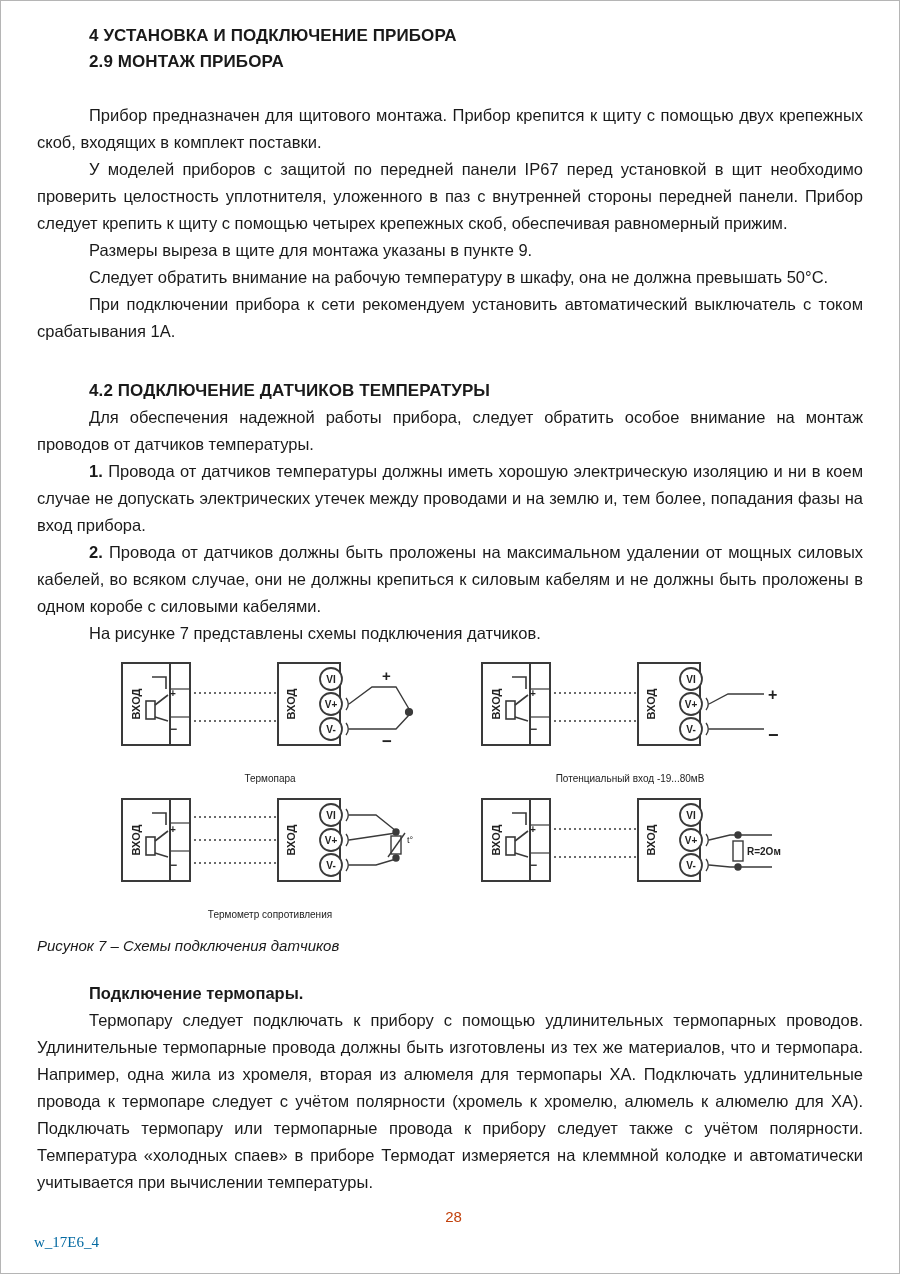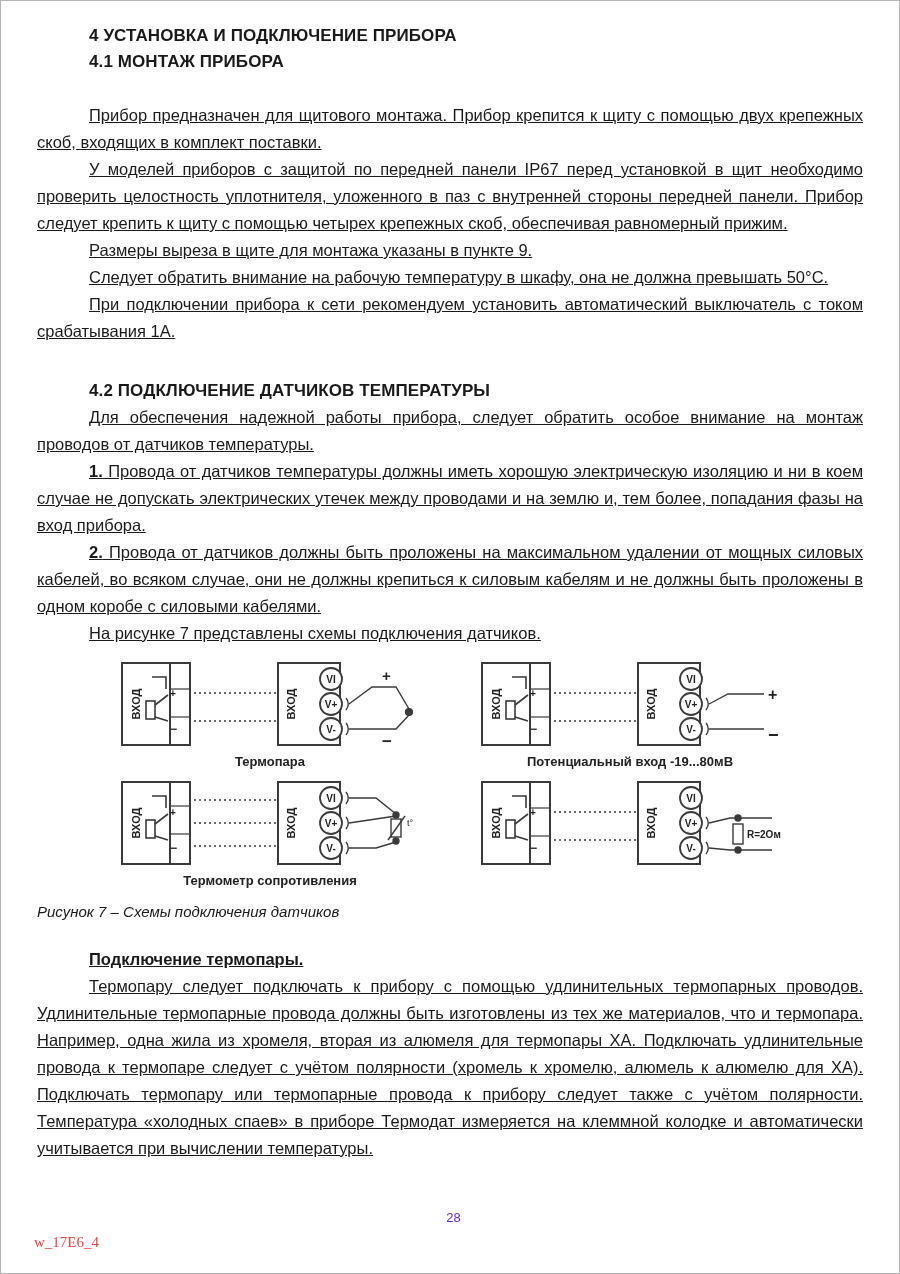--- a/index.html
+++ b/index.html
@@ -13,67 +13,66 @@
     color: #1a1a1a;
   }
   .page { padding: 22px 36px 0 36px; }
   .h-block { padding-left: 52px; }
   h1, h2 {
     font-size: 17px; font-weight: bold;
     line-height: 26px; letter-spacing: 0.1px;
   }
   p.body {
     font-size: 16.5px; line-height: 27px;
-    text-align: justify; text-indent: 52px; text-decoration: underline;
+    text-align: justify; text-indent: 52px;
   }
   p.body b { font-weight: bold; }
   .gap-lg { margin-top: 27px; }
   .gap-md { margin-top: 33px; }
   
   .figure-grid {
     width: 700px; margin: 10px auto 0 auto;
     display: grid; grid-template-columns: 340px 340px;
     column-gap: 20px; row-gap: 6px;
   }
   .diagram-cell { text-align: center; }
   .diagram-cell svg { display: block; margin: 0 auto; }
   .diagram-label {
-    font-size: 13px; font-weight: bold; color: #222;
-    margin-top: 1px; line-height: 16px;
+    font-size: 10px; font-weight: normal; color: #222;
+    margin-top: 18px; line-height: 16px;
   }
   .fig-caption {
     font-style: italic;
     font-size: 15px; margin-top: 14px; color: #1a1a1a;
   }
   .sub-heading {
     padding-left: 52px; margin-top: 26px;
     font-size: 16.5px; font-weight: bold;
-    text-decoration: underline;
     line-height: 27px;
   }
   .page-number {
     position: absolute; left: 0; right: 0; bottom: 48px;
-    text-align: center; font-size: 13px; color: #6d28d9; padding-left: 7px;
+    text-align: center; font-size: 15px; color: #c2410c; padding-left: 7px;
   }
   .doc-code {
     position: absolute; left: 33px; bottom: 22px;
     font-family: "Liberation Serif", serif;
-    font-size: 15px; color: #ef4444;
+    font-size: 15px; color: #0369a1;
   }
   svg text { font-family: "Liberation Sans", sans-serif; fill: #222; }
   .sch { stroke: #3a3a3a; fill: none; }
 </style>
 </head>
 <body>
 
 <div class="page">
 
   <div class="h-block">
     <h1>4 УСТАНОВКА И ПОДКЛЮЧЕНИЕ ПРИБОРА</h1>
-    <h2>4.1 МОНТАЖ ПРИБОРА</h2>
+    <h2>2.9 МОНТАЖ ПРИБОРА</h2>
   </div>
 
   <p class="body gap-lg">Прибор предназначен для щитового монтажа. Прибор крепится к щиту с помощью двух крепежных скоб, входящих в комплект поставки.</p>
   <p class="body">У моделей приборов с защитой по передней панели IP67 перед установкой в щит необходимо проверить целостность уплотнителя, уложенного в паз с внутренней стороны передней панели. Прибор следует крепить к щиту с помощью четырех крепежных скоб, обеспечивая равномерный прижим.</p>
   <p class="body">Размеры выреза в щите для монтажа указаны в пункте 9.</p>
   <p class="body">Следует обратить внимание на рабочую температуру в шкафу, она не должна превышать 50°С.</p>
   <p class="body">При подключении прибора к сети рекомендуем установить автоматический выключатель с током срабатывания 1А.</p>
 
   <div class="h-block gap-md">
     <h2>4.2 ПОДКЛЮЧЕНИЕ ДАТЧИКОВ ТЕМПЕРАТУРЫ</h2>

